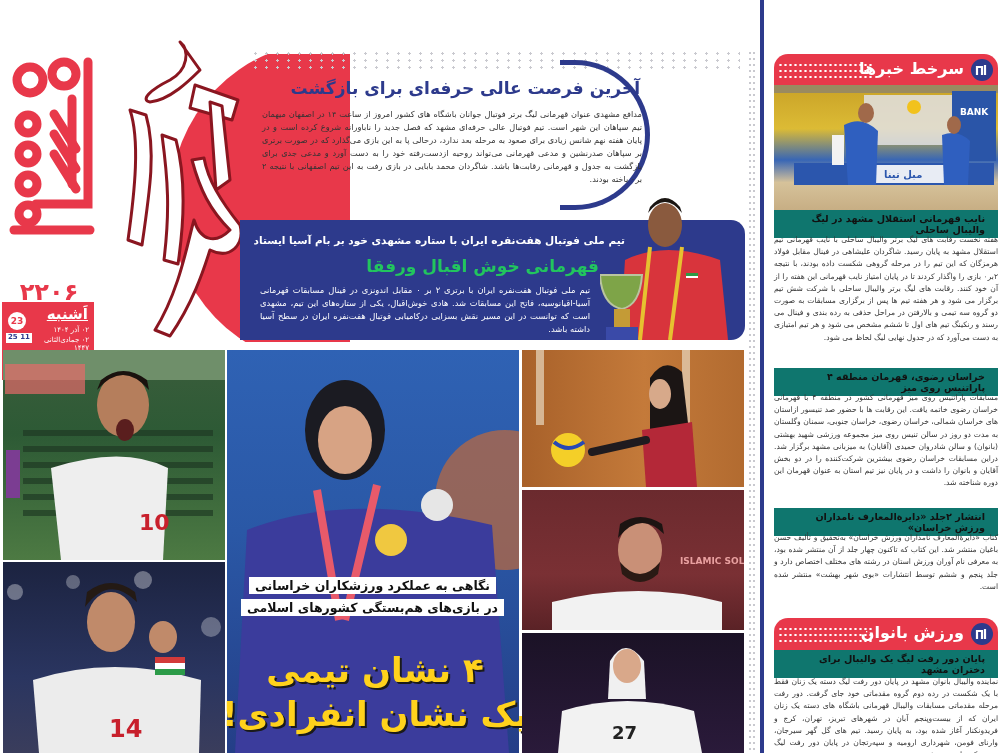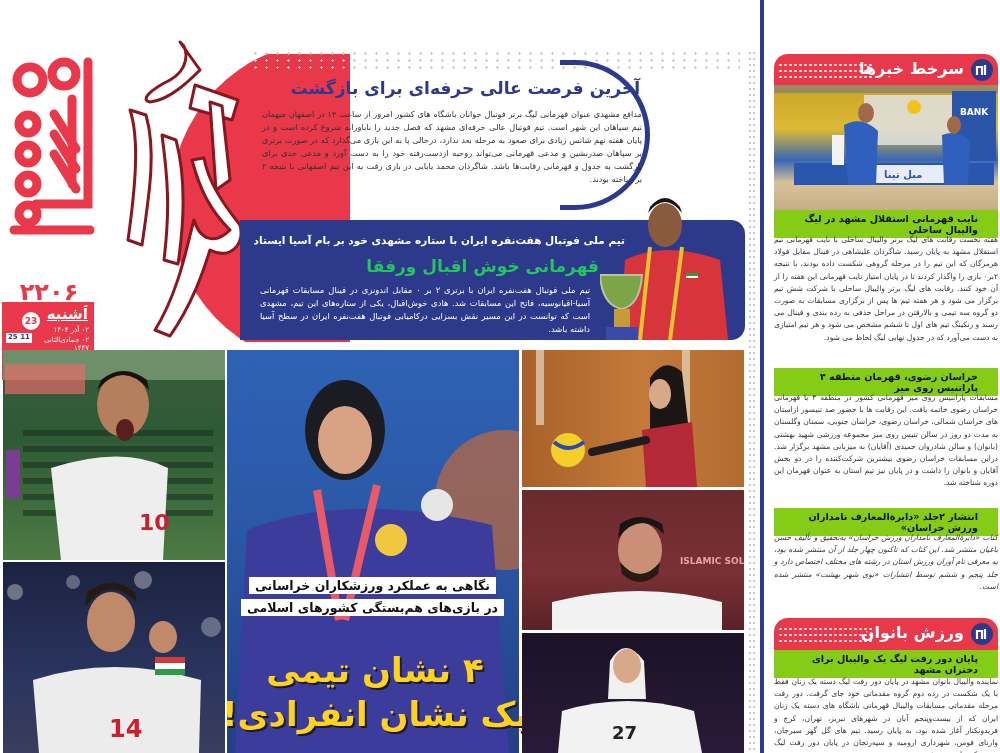--- a/index.html
+++ b/index.html
@@ -28,21 +28,21 @@
   #issue-number {
     position: absolute; left: 2px; top: 238px; width: 94px; text-align: center;
     font: bold 24px "DejaVu Sans", sans-serif; color: #e8384a; letter-spacing: 6px;
   }
   #date-box {
     position: absolute; left: 2px; top: 262px; width: 92px; height: 78px;
     background: #e8384a; color: #fff;
   }
   #weekday { position: absolute; right: 6px; top: 3px; font: bold 15px "DejaVu Sans", sans-serif; text-decoration: underline; }
   #day-badge {
-    position: absolute; left: 20px; top: 10px; width: 18px; height: 18px; border-radius: 50%;
+    position: absolute; left: 6px; top: 10px; width: 18px; height: 18px; border-radius: 50%;
     background: #fff; color: #e8384a; font: bold 9px "DejaVu Sans", sans-serif;
     display: flex; align-items: center; justify-content: center;
   }
   #greg-date {
     position: absolute; left: 4px; top: 31px; width: 26px; height: 10px; background: #fff;
     color: #2d3a8c; font: bold 7px "DejaVu Sans", sans-serif; display: flex; justify-content: space-between; padding: 0 2px;
   }
   #solar-date { position: absolute; right: 5px; top: 24px; font: 7px "DejaVu Sans", sans-serif; }
   #lunar-date { position: absolute; right: 5px; top: 34px; font: 7px "DejaVu Sans", sans-serif; margin-left: 28px; }
   #website {
@@ -126,22 +126,22 @@
   .side-banner .blogo {
     position: absolute; right: 5px; top: 5px; width: 22px; height: 22px; border-radius: 50%; background: #2d3a8c;
     display: flex; align-items: center; justify-content: center;
   }
   #beach-photo {
     position: absolute; left: 2px; top: 85px; width: 224px; height: 125px;
     background: linear-gradient(180deg,#c9a227 0%,#dcbb35 35%,#3866b5 60%,#d6c29a 78%,#c7ae84 100%);
     overflow: hidden;
   }
   .side-headline {
-    position: absolute; left: 2px; width: 224px; background: #84cc16; color: #111;
-    font: bold 9.6px "DejaVu Sans", sans-serif; padding: 3px 20px; text-align: right; direction: rtl;
+    position: absolute; left: 2px; width: 224px; background: #0f766e; color: #111;
+    font: bold 9.6px "DejaVu Sans", sans-serif; padding: 3px 13px; text-align: right; direction: rtl;
   }
   .side-body {
     position: absolute; left: 2px; width: 224px; font: 7.6px/12.2px "DejaVu Sans", sans-serif; color: #333;
     text-align: justify; direction: rtl;
   }
 </style>
 </head>
 <body>
 
 <div id="masthead">
@@ -337,21 +337,21 @@
     </svg>
   </div>
 
   <div class="side-headline" style="top:210px;">نایب قهرمانی استقلال مشهد در لیگ والیبال ساحلی</div>
   <div class="side-body" style="top:234px;">هفته نخست رقابت های لیگ برتر والیبال ساحلی با نایب قهرمانی تیم استقلال مشهد به پایان رسید. شاگردان علیشاهی در فینال مقابل فولاد هرمزگان که این تیم را در مرحله گروهی شکست داده بودند، با نتیجه ۲بر۰ بازی را واگذار کردند تا در پایان امتیاز نایب قهرمانی این هفته را از آن خود کنند. رقابت های لیگ برتر والیبال ساحلی با شرکت شش تیم برگزار می شود و هر هفته تیم ها پس از برگزاری مسابقات به صورت دو گروه سه تیمی و بالارفتن در مراحل حذفی به رده بندی و فینال می رسند و رنکینگ تیم های اول تا ششم مشخص می شود و هر تیم امتیازی به دست می‌آورد که در جدول نهایی لیگ لحاظ می شود.</div>
 
   <div class="side-headline" style="top:368px;">خراسان رضوی، قهرمان منطقه ۴ پاراتنیس روی میز</div>
   <div class="side-body" style="top:392px;">مسابقات پاراتنیس روی میز قهرمانی کشور در منطقه ۴ با قهرمانی خراسان رضوی خاتمه یافت. این رقابت ها با حضور صد تنیسور ازاستان های خراسان شمالی، خراسان رضوی، خراسان جنوبی، سمنان وگلستان به مدت دو روز در سالن تنیس روی میز مجموعه ورزشی شهید بهشتی (بانوان) و سالن شادروان حمیدی (آقایان) به میزبانی مشهد برگزار شد. دراین مسابقات خراسان رضوی بیشترین شرکت‌کننده را در دو بخش آقایان و بانوان را داشت و در پایان نیز تیم استان به عنوان قهرمان این دوره شناخته شد.</div>
 
   <div class="side-headline" style="top:508px;">انتشار ۲جلد «دایرةالمعارف نامداران ورزش خراسان»</div>
-  <div class="side-body" style="top:532px;font-style:italic;">کتاب «دایرةالمعارف نامداران ورزش خراسان» به‌تحقیق و تألیف حسن باغیان منتشر شد. این کتاب که تاکنون چهار جلد از آن منتشر شده بود، به معرفی نام آوران ورزش استان در رشته های مختلف اختصاص دارد و جلد پنجم و ششم توسط انتشارات «بوی شهر بهشت» منتشر شده است.</div>
+  <div class="side-body" style="top:532px;">کتاب «دایرةالمعارف نامداران ورزش خراسان» به‌تحقیق و تألیف حسن باغیان منتشر شد. این کتاب که تاکنون چهار جلد از آن منتشر شده بود، به معرفی نام آوران ورزش استان در رشته های مختلف اختصاص دارد و جلد پنجم و ششم توسط انتشارات «بوی شهر بهشت» منتشر شده است.</div>
 
   <div class="side-banner" style="top:618px;text-align:center;">
     <div class="bdots"></div>
     <div class="btitle">ورزش بانوان</div>
     <div class="blogo">
       <svg width="14" height="14" viewBox="0 0 14 14">
           <path d="M2 12 V4 H7 V12 M10 2 V12" stroke="#fff" stroke-width="2.2" fill="none"></path>
         </svg>
     </div>
   </div>

